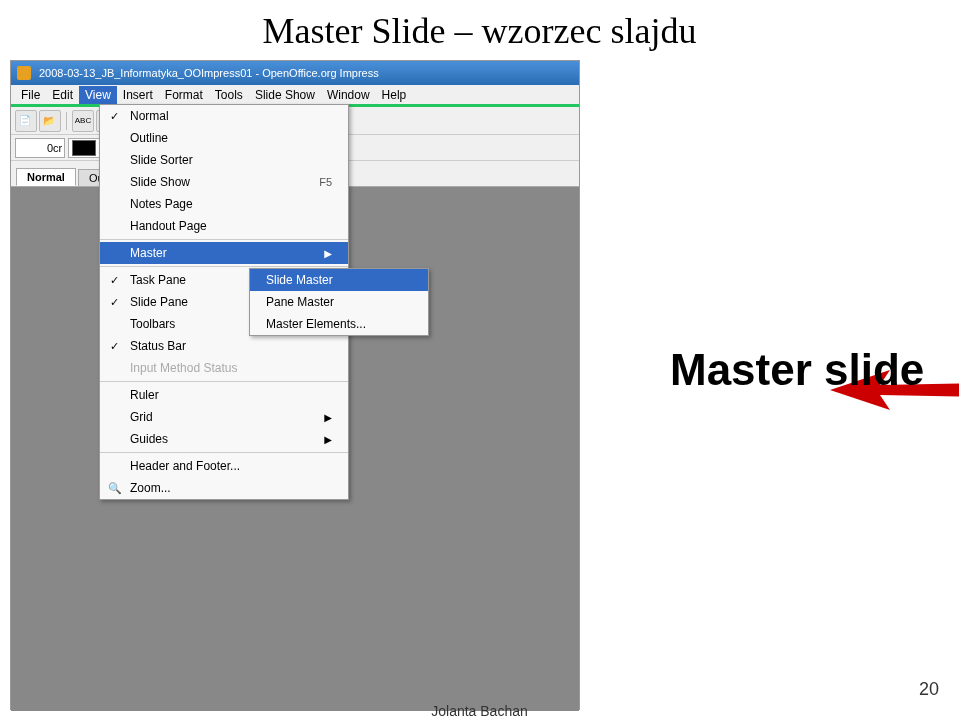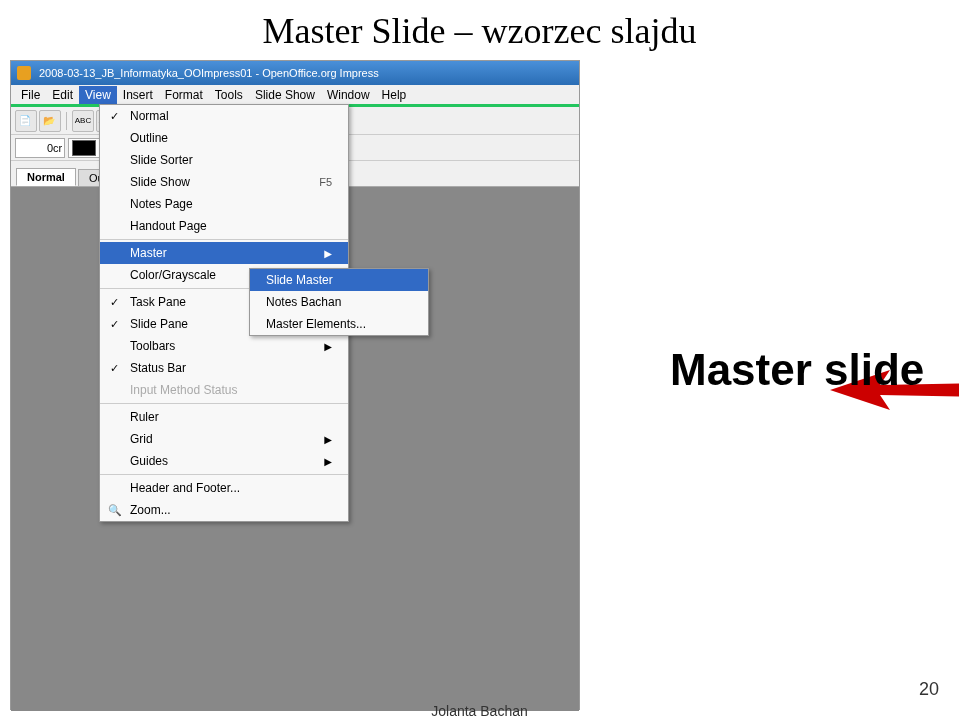--- a/index.html
+++ b/index.html
@@ -446,24 +446,20 @@
   <div class="menu-entry">
     <span>Handout Page</span>
   </div>
   <div class="menu-sep"></div>
 
   <div class="menu-entry highlighted">
     <span>Master</span>
     <span class="submenu-arrow">▶</span>
   </div>
 
-  <div class="menu-entry">
-    <span>Color/Grayscale</span>
-    <span class="submenu-arrow">▶</span>
-  </div>
   <div class="menu-sep"></div>
 
   <div class="menu-entry">
     <span class="checkmark">✓</span>
     <span>Task Pane</span>
   </div>
 
   <div class="menu-entry">
     <span class="checkmark">✓</span>
     <span>Slide Pane</span>
@@ -507,21 +503,21 @@
     <span style="position:absolute;left:8px;font-size:11px;">🔍</span>
     <span>Zoom...</span>
   </div>
 </div>
 
 <div class="submenu">
   <div class="submenu-entry highlighted">
     <span>Slide Master</span>
   </div>
   <div class="submenu-entry">
-    <span>Notes Bachan</span>
+    <span>Pane Master</span>
   </div>
   <div class="submenu-entry">
     <span>Master Elements...</span>
   </div>
 </div>
 
 <div class="annotation-area">
 
   <svg class="red-arrow" width="160" height="50" viewBox="0 0 160 50" style="position:absolute; top:305px; left:250px;">
     <polygon points="0,25 60,5 50,20 160,18 160,32 50,30 60,45" fill="#cc0000"></polygon>

